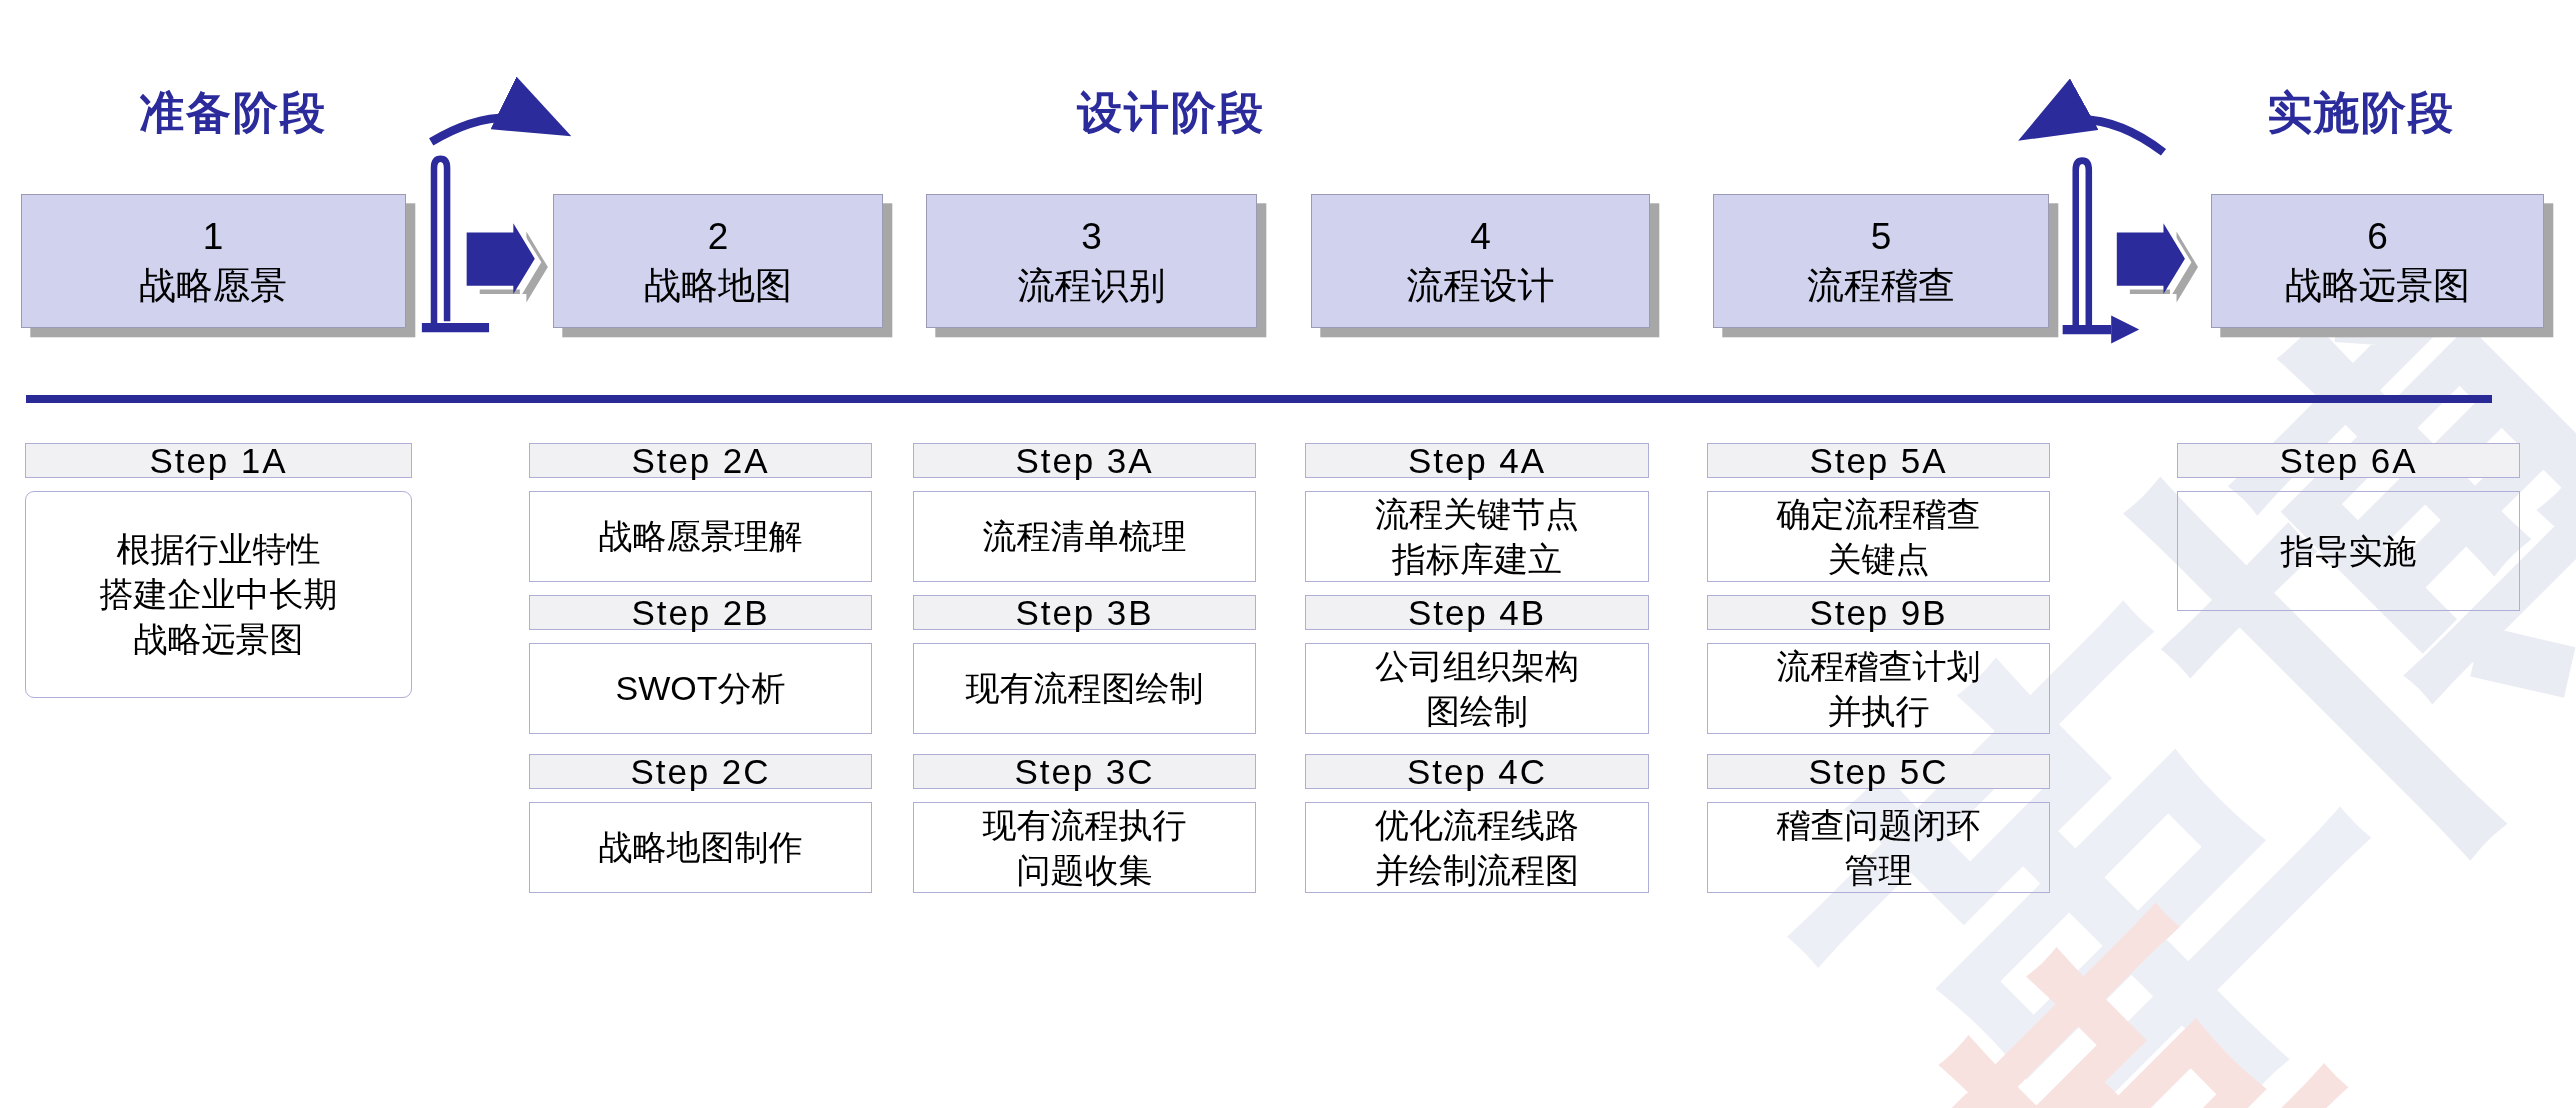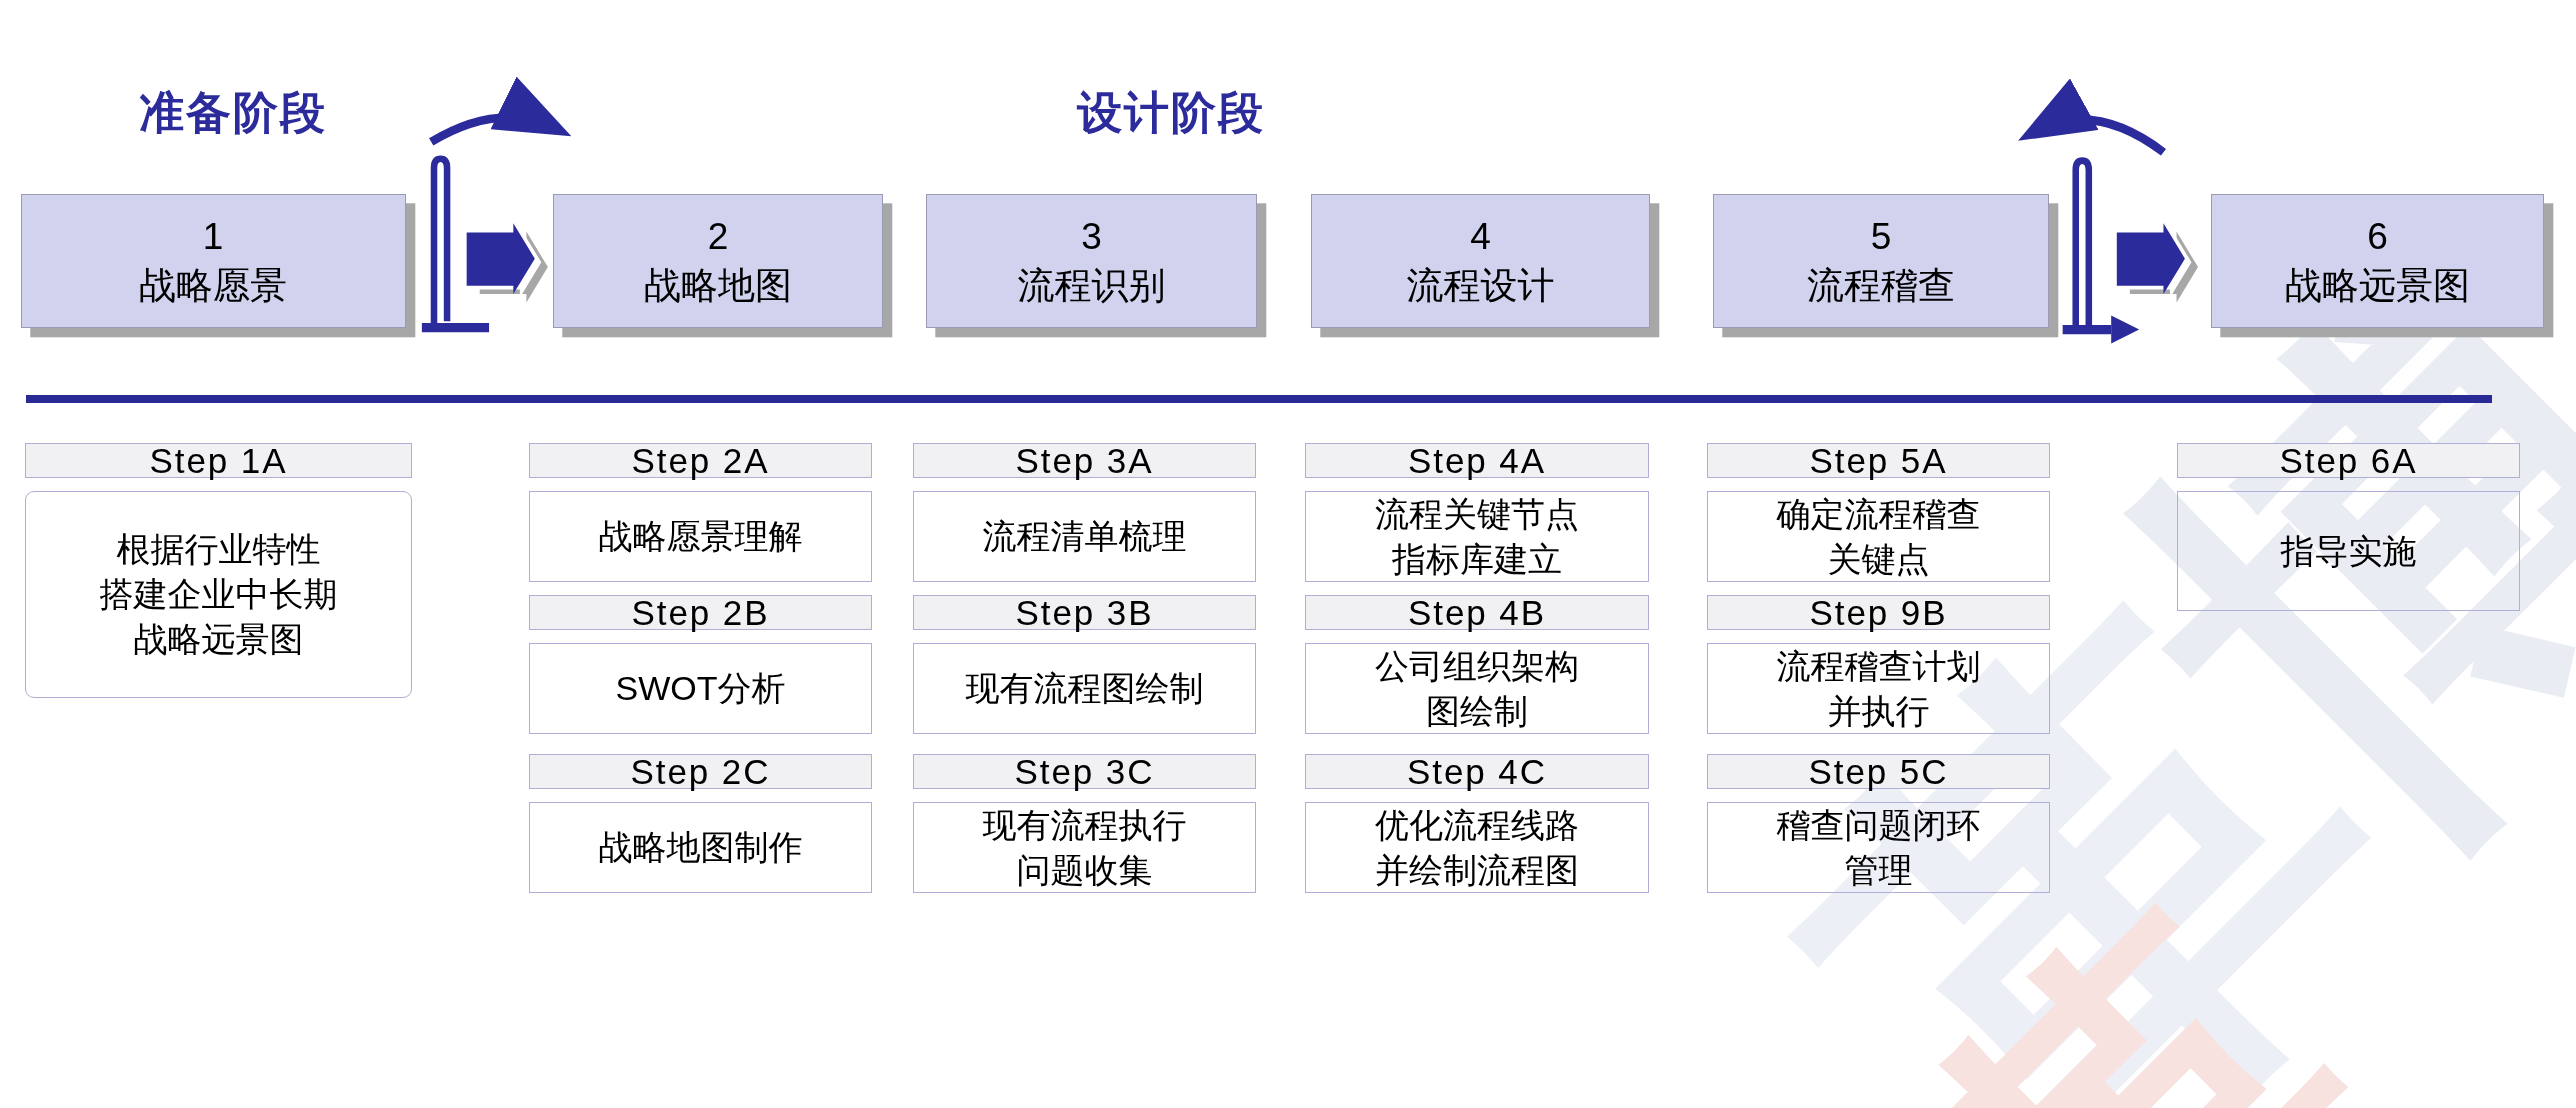--- a/index.html
+++ b/index.html
@@ -91,20 +91,21 @@
 <body>
 
 <div id="stage">
 
   <div class="wm" id="wm-gray1">博</div>
   <div class="wm" id="wm-gray2">革</div>
   <div class="wm" id="wm-pink">革</div>
 
   <div class="phase" id="phase-2">设计阶段</div>
   <div class="phase" id="phase-1">准备阶段</div>
+  <div class="phase" id="phase-3">实施阶段</div>
 
   <svg id="connectors" width="2576" height="1109" viewBox="0 0 2760 1188">
     <defs>
       <marker id="ah" markerWidth="9" markerHeight="7" refX="7" refY="3.5" orient="auto">
         <polygon points="0,0 9,3.5 0,7" fill="#2B2B9B"></polygon>
       </marker>
     </defs>
 
     <g>
       <path d="M462,152 Q535,108 596,138" fill="none" stroke="#2B2B9B" stroke-width="9" marker-end="url(#ah)"></path>

